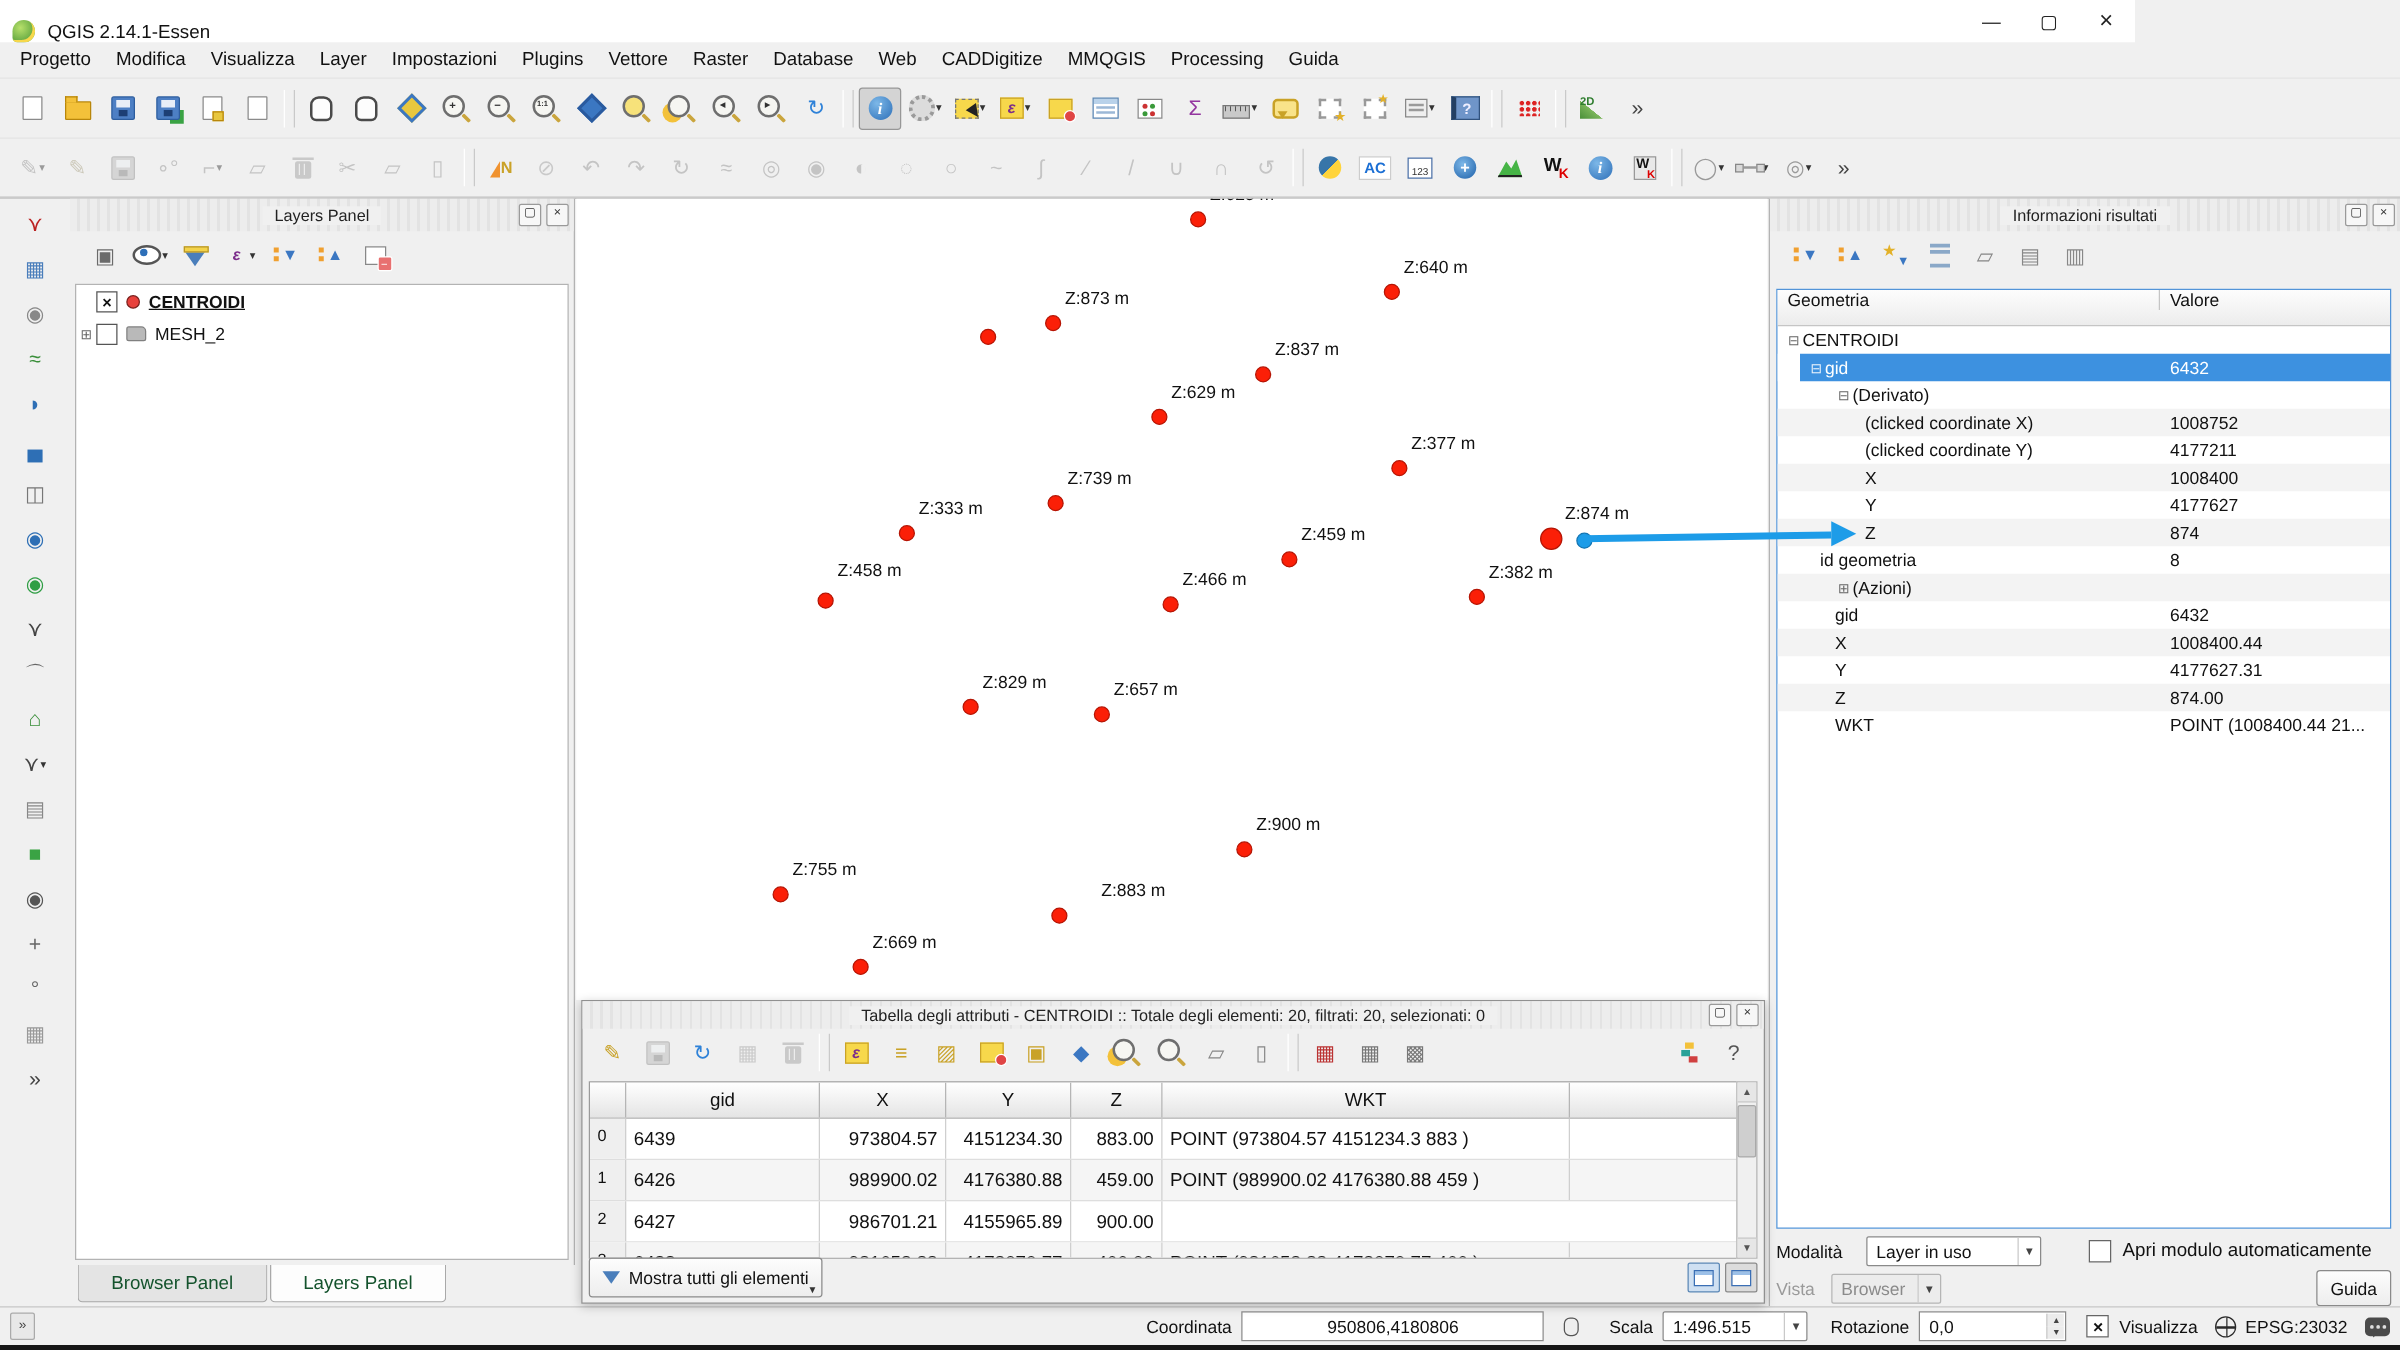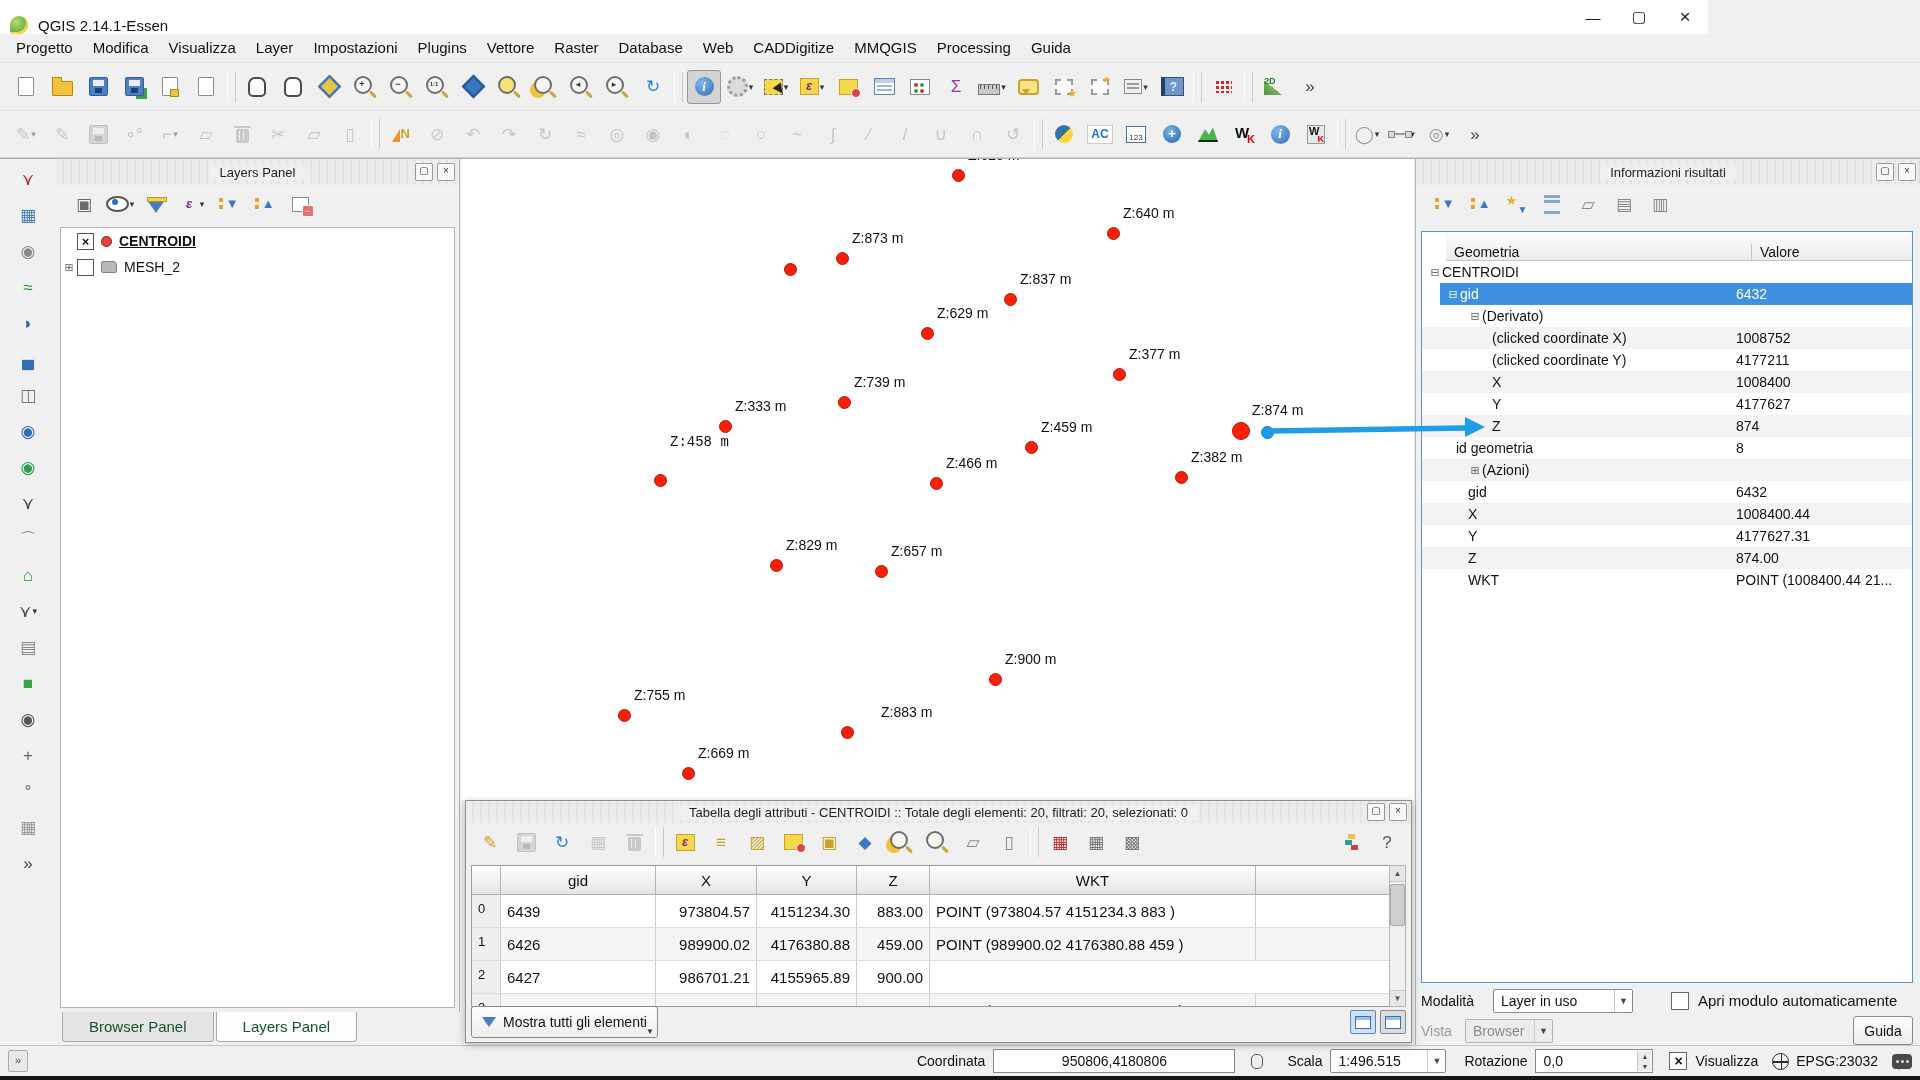--- a/index.html
+++ b/index.html
@@ -135,21 +135,21 @@
   .lname-active{font-weight:bold;text-decoration:underline;}
   
   #map{position:absolute;left:461px;top:159px;width:953px;height:641px;background:#fff;overflow:hidden;}
   .pt{position:absolute;width:13px;height:13px;border-radius:50%;background:#fb1f07;border:1px solid #b51505;box-sizing:border-box;}
   .pt.big{width:18px;height:18px;border-width:1px;}
   .pt.blue{background:#1d9ce8;border-color:#1576b3;width:13px;height:13px;}
   .ptlabel{position:absolute;font-size:14px;color:#111;white-space:nowrap;}
   
   #identify-panel{left:1415px;top:159px;width:505px;height:886px;border-left:1px solid #b3b3b3;box-sizing:border-box;}
   #id-tree{position:absolute;left:5px;right:7px;top:72px;height:750px;background:#fff;border:1px solid #5294d8;overflow:hidden;}
-  .id-header{display:flex;height:28px;background:linear-gradient(#fdfdfd,#ececec);border-bottom:1px solid #c5c5c5;font-size:14px;align-items:flex-end;margin-left:24px;}
+  .id-header{display:flex;height:28px;background:linear-gradient(#fdfdfd,#ececec);border-bottom:1px solid #c5c5c5;font-size:14px;align-items:flex-start;}
   .id-h1{width:306px;padding-left:8px;border-right:1px solid #c5c5c5;box-sizing:border-box;}
   .id-h2{padding-left:8px;}
   .trow{display:flex;height:22px;align-items:center;font-size:14px;}
   .trow.alt{background:#f3f3f3;}
   .trow .tlabel{width:306px;box-sizing:border-box;display:flex;align-items:center;overflow:hidden;white-space:nowrap;}
   .trow .tvalue{flex:1;padding-left:8px;overflow:hidden;white-space:nowrap;}
   .trow .exp{width:14px;font-size:11px;color:#666;text-align:center;flex:0 0 auto;}
   .trow.selected{background:linear-gradient(90deg,#fff 0 18px,#3d91e0 18px);color:#fff;}
   .trow.selected .exp{color:#eaf3fc;}
   #id-controls{position:absolute;left:5px;right:7px;top:828px;height:56px;font-size:14px;}
@@ -632,21 +632,21 @@
       <div class="ptlabel" style="left: 476px; top: 146px;">Z:629 m</div>
       <div class="pt" style="left: 651.5px; top: 208.5px;"></div>
       <div class="ptlabel" style="left: 668px; top: 187px;">Z:377 m</div>
       <div class="pt" style="left: 376.5px; top: 236.5px;"></div>
       <div class="ptlabel" style="left: 393px; top: 215px;">Z:739 m</div>
       <div class="pt" style="left: 257.5px; top: 260.5px;"></div>
       <div class="ptlabel" style="left: 274px; top: 239px;">Z:333 m</div>
       <div class="pt" style="left: 563.5px; top: 281.5px;"></div>
       <div class="ptlabel" style="left: 580px; top: 260px;">Z:459 m</div>
       <div class="pt" style="left: 192.5px; top: 314.5px;"></div>
-      <div class="ptlabel" style="left: 209px; top: 275px; font-family: Liberation Mono, monospace;">Z:458 m</div>
+      <div class="ptlabel" style="left: 209px; top: 289px;">Z:458 m</div>
       <div class="pt" style="left: 468.5px; top: 317.5px;"></div>
       <div class="ptlabel" style="left: 485px; top: 296px;">Z:466 m</div>
       <div class="pt" style="left: 713.5px; top: 311.5px;"></div>
       <div class="ptlabel" style="left: 730px; top: 290px;">Z:382 m</div>
       <div class="pt" style="left: 308.5px; top: 399.5px;"></div>
       <div class="ptlabel" style="left: 325px; top: 378px;">Z:829 m</div>
       <div class="pt" style="left: 413.5px; top: 405.5px;"></div>
       <div class="ptlabel" style="left: 430px; top: 384px;">Z:657 m</div>
       <div class="pt" style="left: 527.5px; top: 513.5px;"></div>
       <div class="ptlabel" style="left: 544px; top: 492px;">Z:900 m</div>

